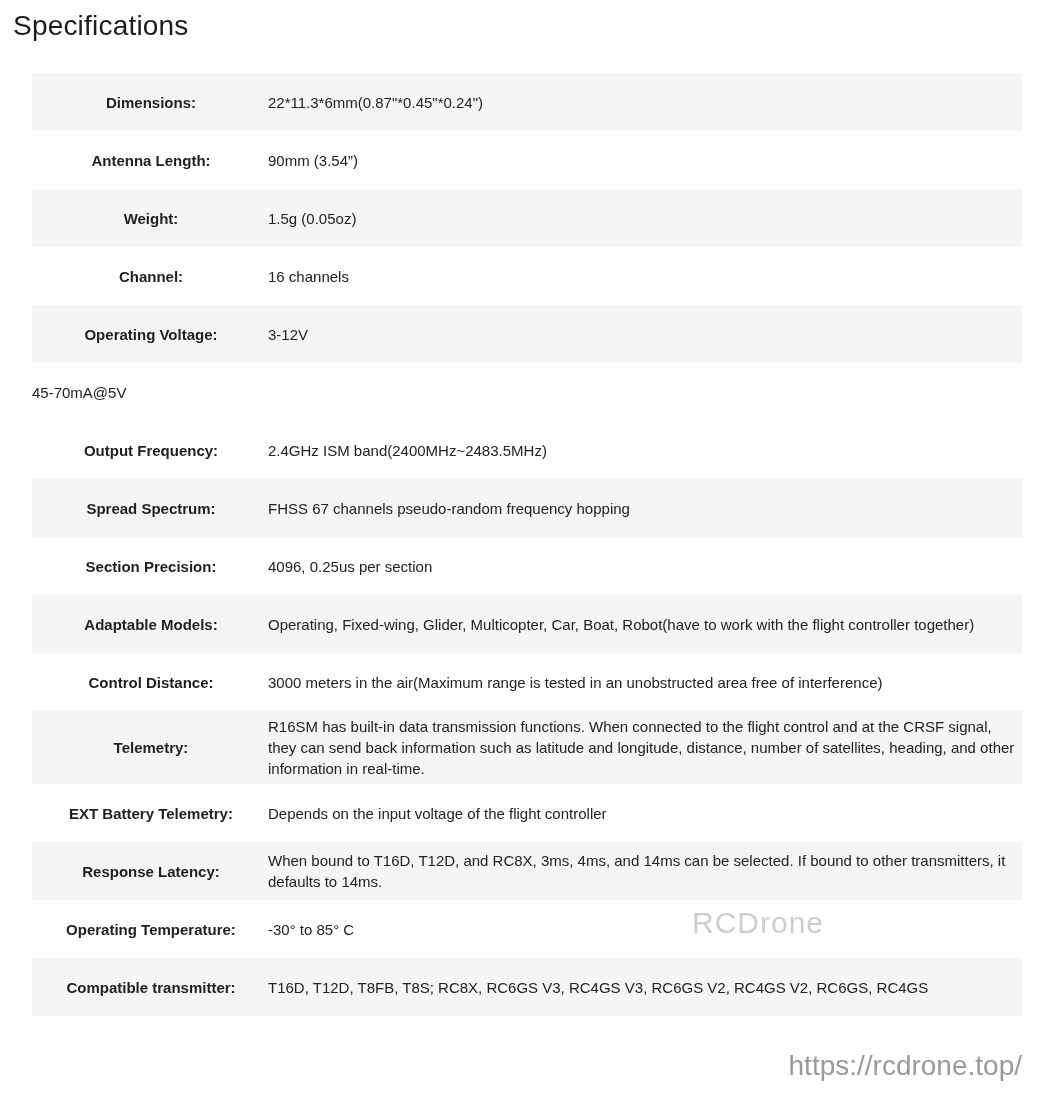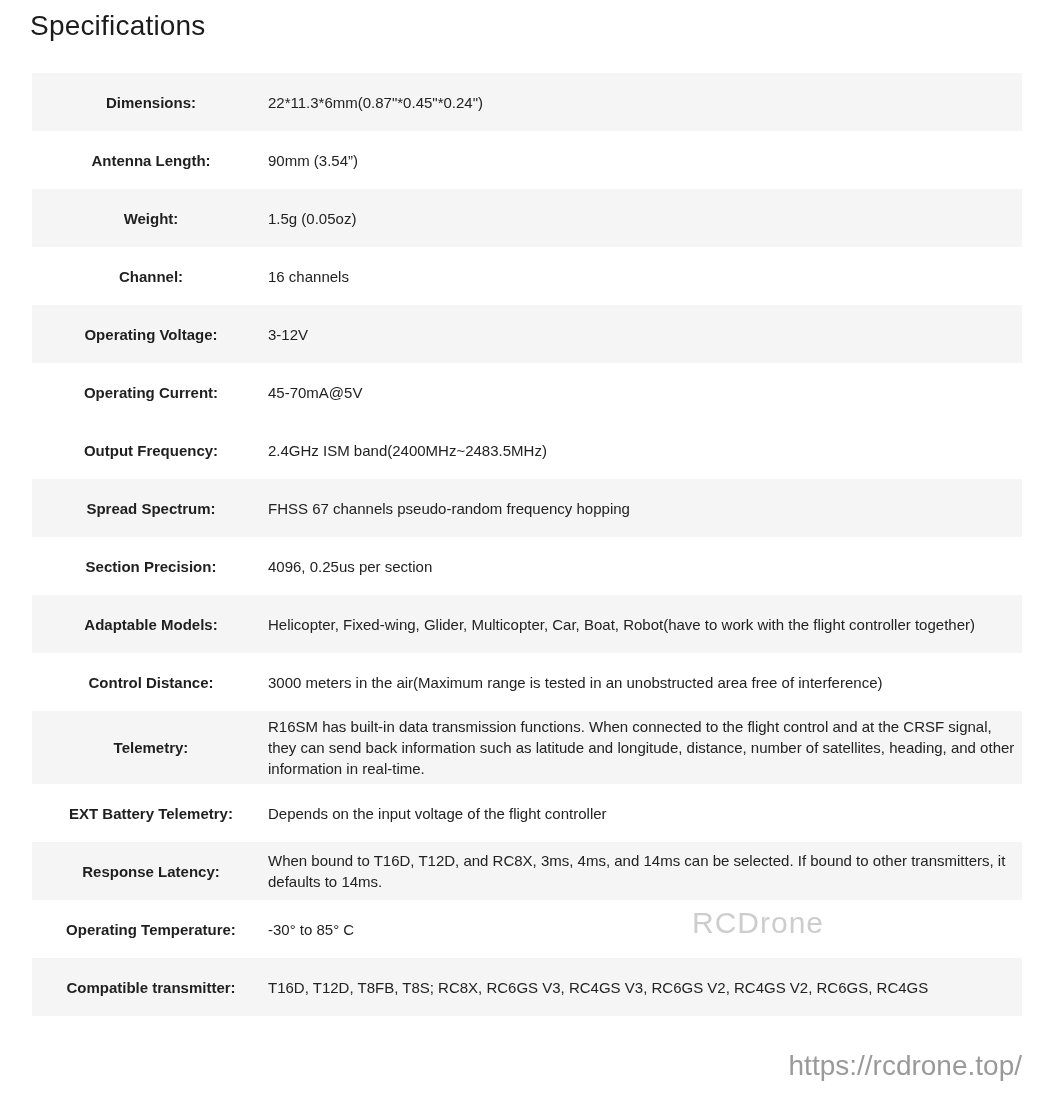--- a/index.html
+++ b/index.html
@@ -11,21 +11,21 @@
     color: #222222;
     position: relative;
     overflow: hidden;
   }
   .page {
     position: relative;
     width: 1055px;
     height: 1101px;
   }
   .page-title {
-    margin: 10px 0 0 30px;
+    margin: 10px 0 0 13px;
     font-size: 28px;
     font-weight: 500;
     color: #1c1c1c;
     letter-spacing: 0.2px;
   }
   .spec-table {
     margin: 31px 0 0 32px;
     width: 990px;
   }
   .row {
@@ -94,38 +94,37 @@
     </div>
     <div class="row">
       <div class="label">Channel:</div>
       <div class="value">16 channels</div>
     </div>
     <div class="row alt">
       <div class="label">Operating Voltage:</div>
       <div class="value">3-12V</div>
     </div>
     <div class="row">
-      <div class="label">Operating Current:</div>
       <div class="value">45-70mA@5V</div>
     </div>
     <div class="row">
       <div class="label">Output Frequency:</div>
       <div class="value">2.4GHz ISM band(2400MHz~2483.5MHz)</div>
     </div>
     <div class="row alt">
       <div class="label">Spread Spectrum:</div>
       <div class="value">FHSS 67 channels pseudo-random frequency hopping</div>
     </div>
     <div class="row">
       <div class="label">Section Precision:</div>
       <div class="value">4096, 0.25us per section</div>
     </div>
     <div class="row alt">
       <div class="label">Adaptable Models:</div>
-      <div class="value">Helicopter, Fixed-wing, Glider, Multicopter, Car, Boat, Robot(have to work with the flight controller together)</div>
+      <div class="value">Operating, Fixed-wing, Glider, Multicopter, Car, Boat, Robot(have to work with the flight controller together)</div>
     </div>
     <div class="row">
       <div class="label">Control Distance:</div>
       <div class="value">3000 meters in the air(Maximum range is tested in an unobstructed area free of interference)</div>
     </div>
     <div class="row alt">
       <div class="label">Telemetry:</div>
       <div class="value">R16SM has built-in data transmission functions. When connected to the flight control and at the CRSF signal, they can send back information such as latitude and longitude, distance, number of satellites, heading, and other information in real-time.</div>
     </div>
     <div class="row">

